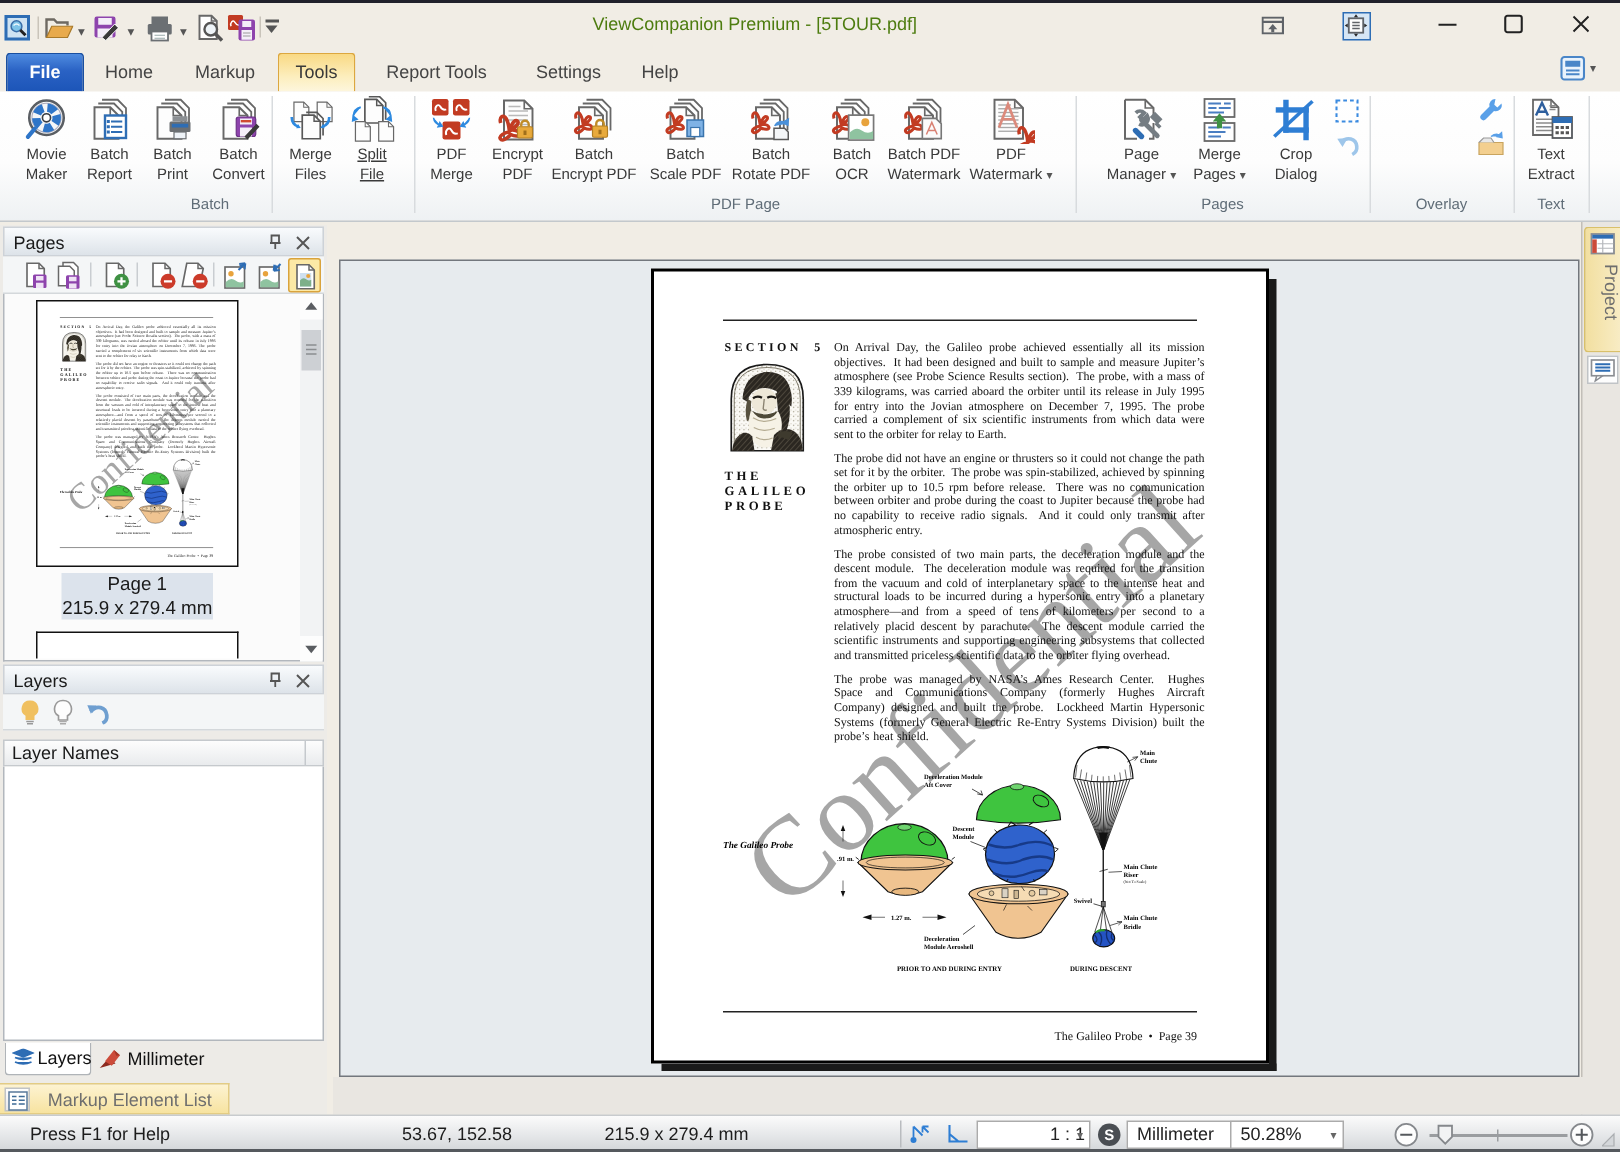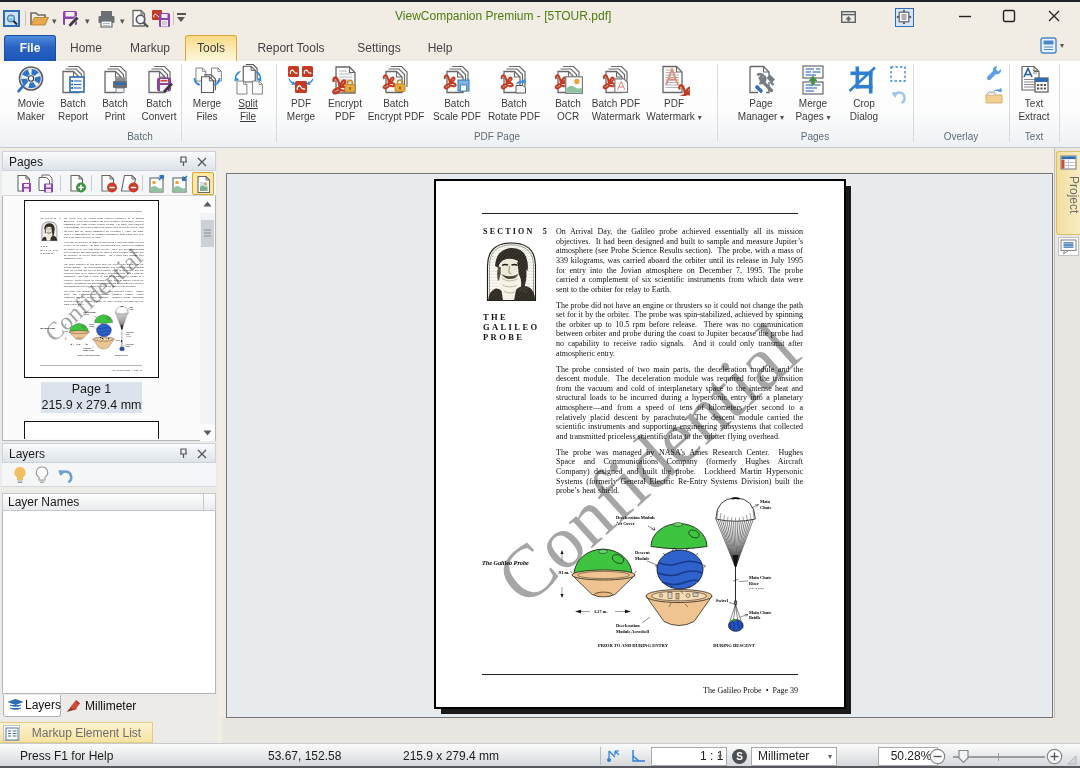--- a/index.html
+++ b/index.html
@@ -894,21 +894,21 @@
       </svg>
     <svg class="sb" style="left:631px;top:5px;" width="16" height="14" viewBox="0 0 16 14">
         <path d="M2 1 V12 H14 M2 7 L8 12" fill="none" stroke="#2e7ed4" stroke-width="1.4"></path>
       </svg>
     <div class="combo" style="left:651px;width:76px;padding-left:48px;">1 : 1<span class="ar">▾</span></div>
     <svg class="sb" style="left:731px;top:4px;" width="17" height="17" viewBox="0 0 17 17">
         <circle cx="8.5" cy="8.5" r="7.5" fill="#4a4e53"></circle>
         <text x="8.5" y="12" font-size="10" font-weight="bold" fill="#fff" text-anchor="middle">S</text>
       </svg>
     <div class="combo" style="left:751px;width:86px;">Millimeter<span class="ar">▾</span></div>
-    <div class="combo" style="left:878px;width:60px;text-align:center;">50.28%<span class="ar">▾</span></div>
+    <div class="combo" style="left:820px;width:76px;">50.28%<span class="ar">▾</span></div>
     <svg class="sb" style="left:929px;top:4px;" width="17" height="17" viewBox="0 0 17 17">
         <circle cx="8.5" cy="8.5" r="7.2" fill="#fdfdfd" stroke="#85888c" stroke-width="1.2"></circle>
         <line x1="4.5" y1="8.5" x2="12.5" y2="8.5" stroke="#55585c" stroke-width="1.4"></line>
       </svg>
     <div class="sb" style="left:953px;top:12px;width:92px;height:1.5px;background:#9a9da0;"></div>
     <div class="sb" style="left:998px;top:9px;width:1px;height:8px;background:#9a9da0;"></div>
     <svg class="sb" style="left:957px;top:5px;" width="13" height="15" viewBox="0 0 13 15">
         <path d="M2 1.5 H11 V9 L6.5 13.5 L2 9 Z" fill="#f2f3f4" stroke="#85888c" stroke-width="1.2"></path>
       </svg>
     <svg class="sb" style="left:1046px;top:4px;" width="17" height="17" viewBox="0 0 17 17">

